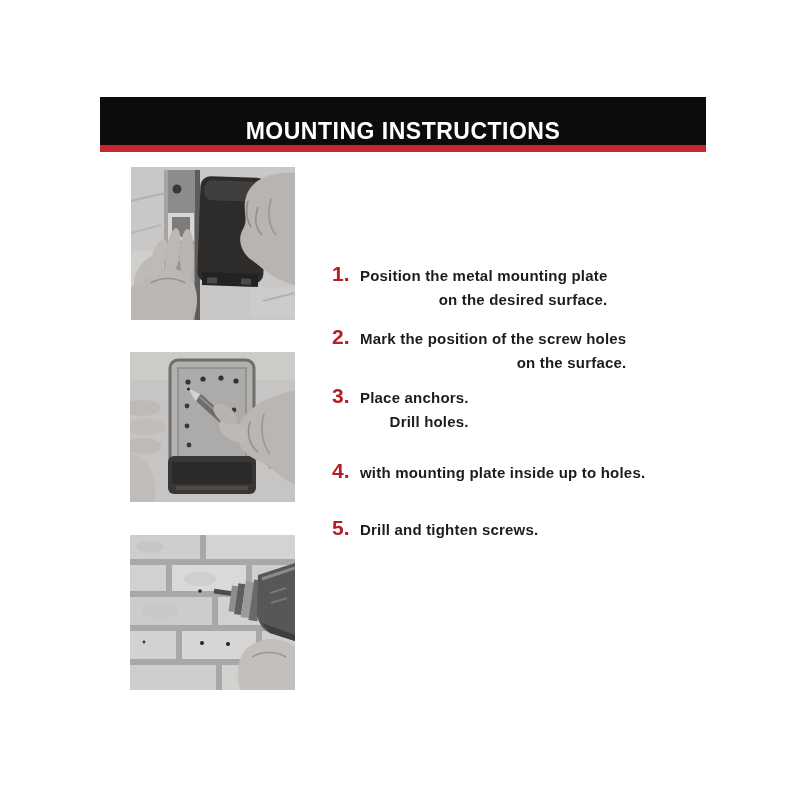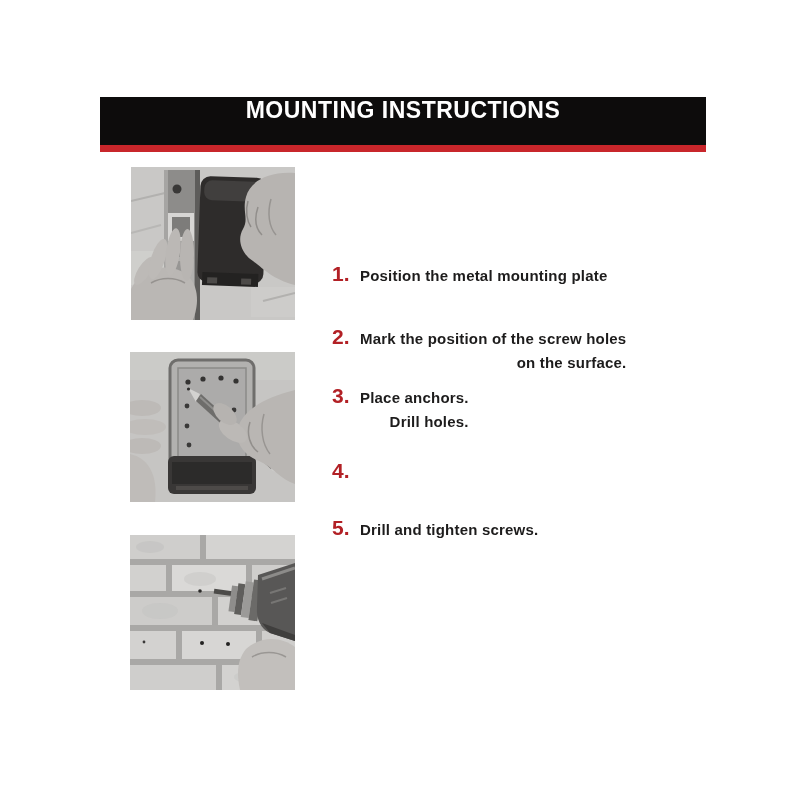--- a/index.html
+++ b/index.html
@@ -18,21 +18,21 @@
     left: 100px;
     top: 97px;
     width: 606px;
     height: 55px;
   }
   .header-black {
     position: absolute;
     left: 0; right: 0; top: 0; bottom: 7px;
     background: #0d0c0c;
     display: flex;
-    align-items: flex-start;
+    align-items: flex-end;
     justify-content: center;
   }
   .header-title {
     color: #ffffff;
     font-weight: bold;
     font-size: 23px;
     letter-spacing: 0.5px;
   }
   .header-accent {
     position: absolute;
@@ -222,20 +222,21 @@
         <path d="M116 114 C132 100 152 102 165 112 L165 155 L110 155 C106 136 108 124 116 114 Z" fill="#c2bfbc"></path>
         <path d="M122 122 C132 116 146 116 156 122" stroke="#9a9794" stroke-width="1.5" fill="none"></path>
       </g>
     </svg>
   </div>
 
   <div class="step step-1">
     <div class="step-number">1.</div>
     <div class="step-lines">
       <div class="step-line">Position the metal mounting plate</div>
+      <div class="step-line">on the desired surface.</div>
     </div>
   </div>
 
   <div class="step step-2">
     <div class="step-number">2.</div>
     <div class="step-lines">
       <div class="step-line">Mark the position of the screw holes</div>
       <div class="step-line">on the surface.</div>
     </div>
   </div>
@@ -244,20 +245,21 @@
     <div class="step-number">3.</div>
     <div class="step-lines">
       <div class="step-line">Place anchors.</div>
       <div class="step-line">Drill holes.</div>
     </div>
   </div>
 
   <div class="step step-4">
     <div class="step-number">4.</div>
     <div class="step-lines">
+      <div class="step-line">with mounting plate inside up to holes.</div>
     </div>
   </div>
 
   <div class="step step-5">
     <div class="step-number">5.</div>
     <div class="step-lines">
       <div class="step-line">Drill and tighten screws.</div>
     </div>
   </div>
 

